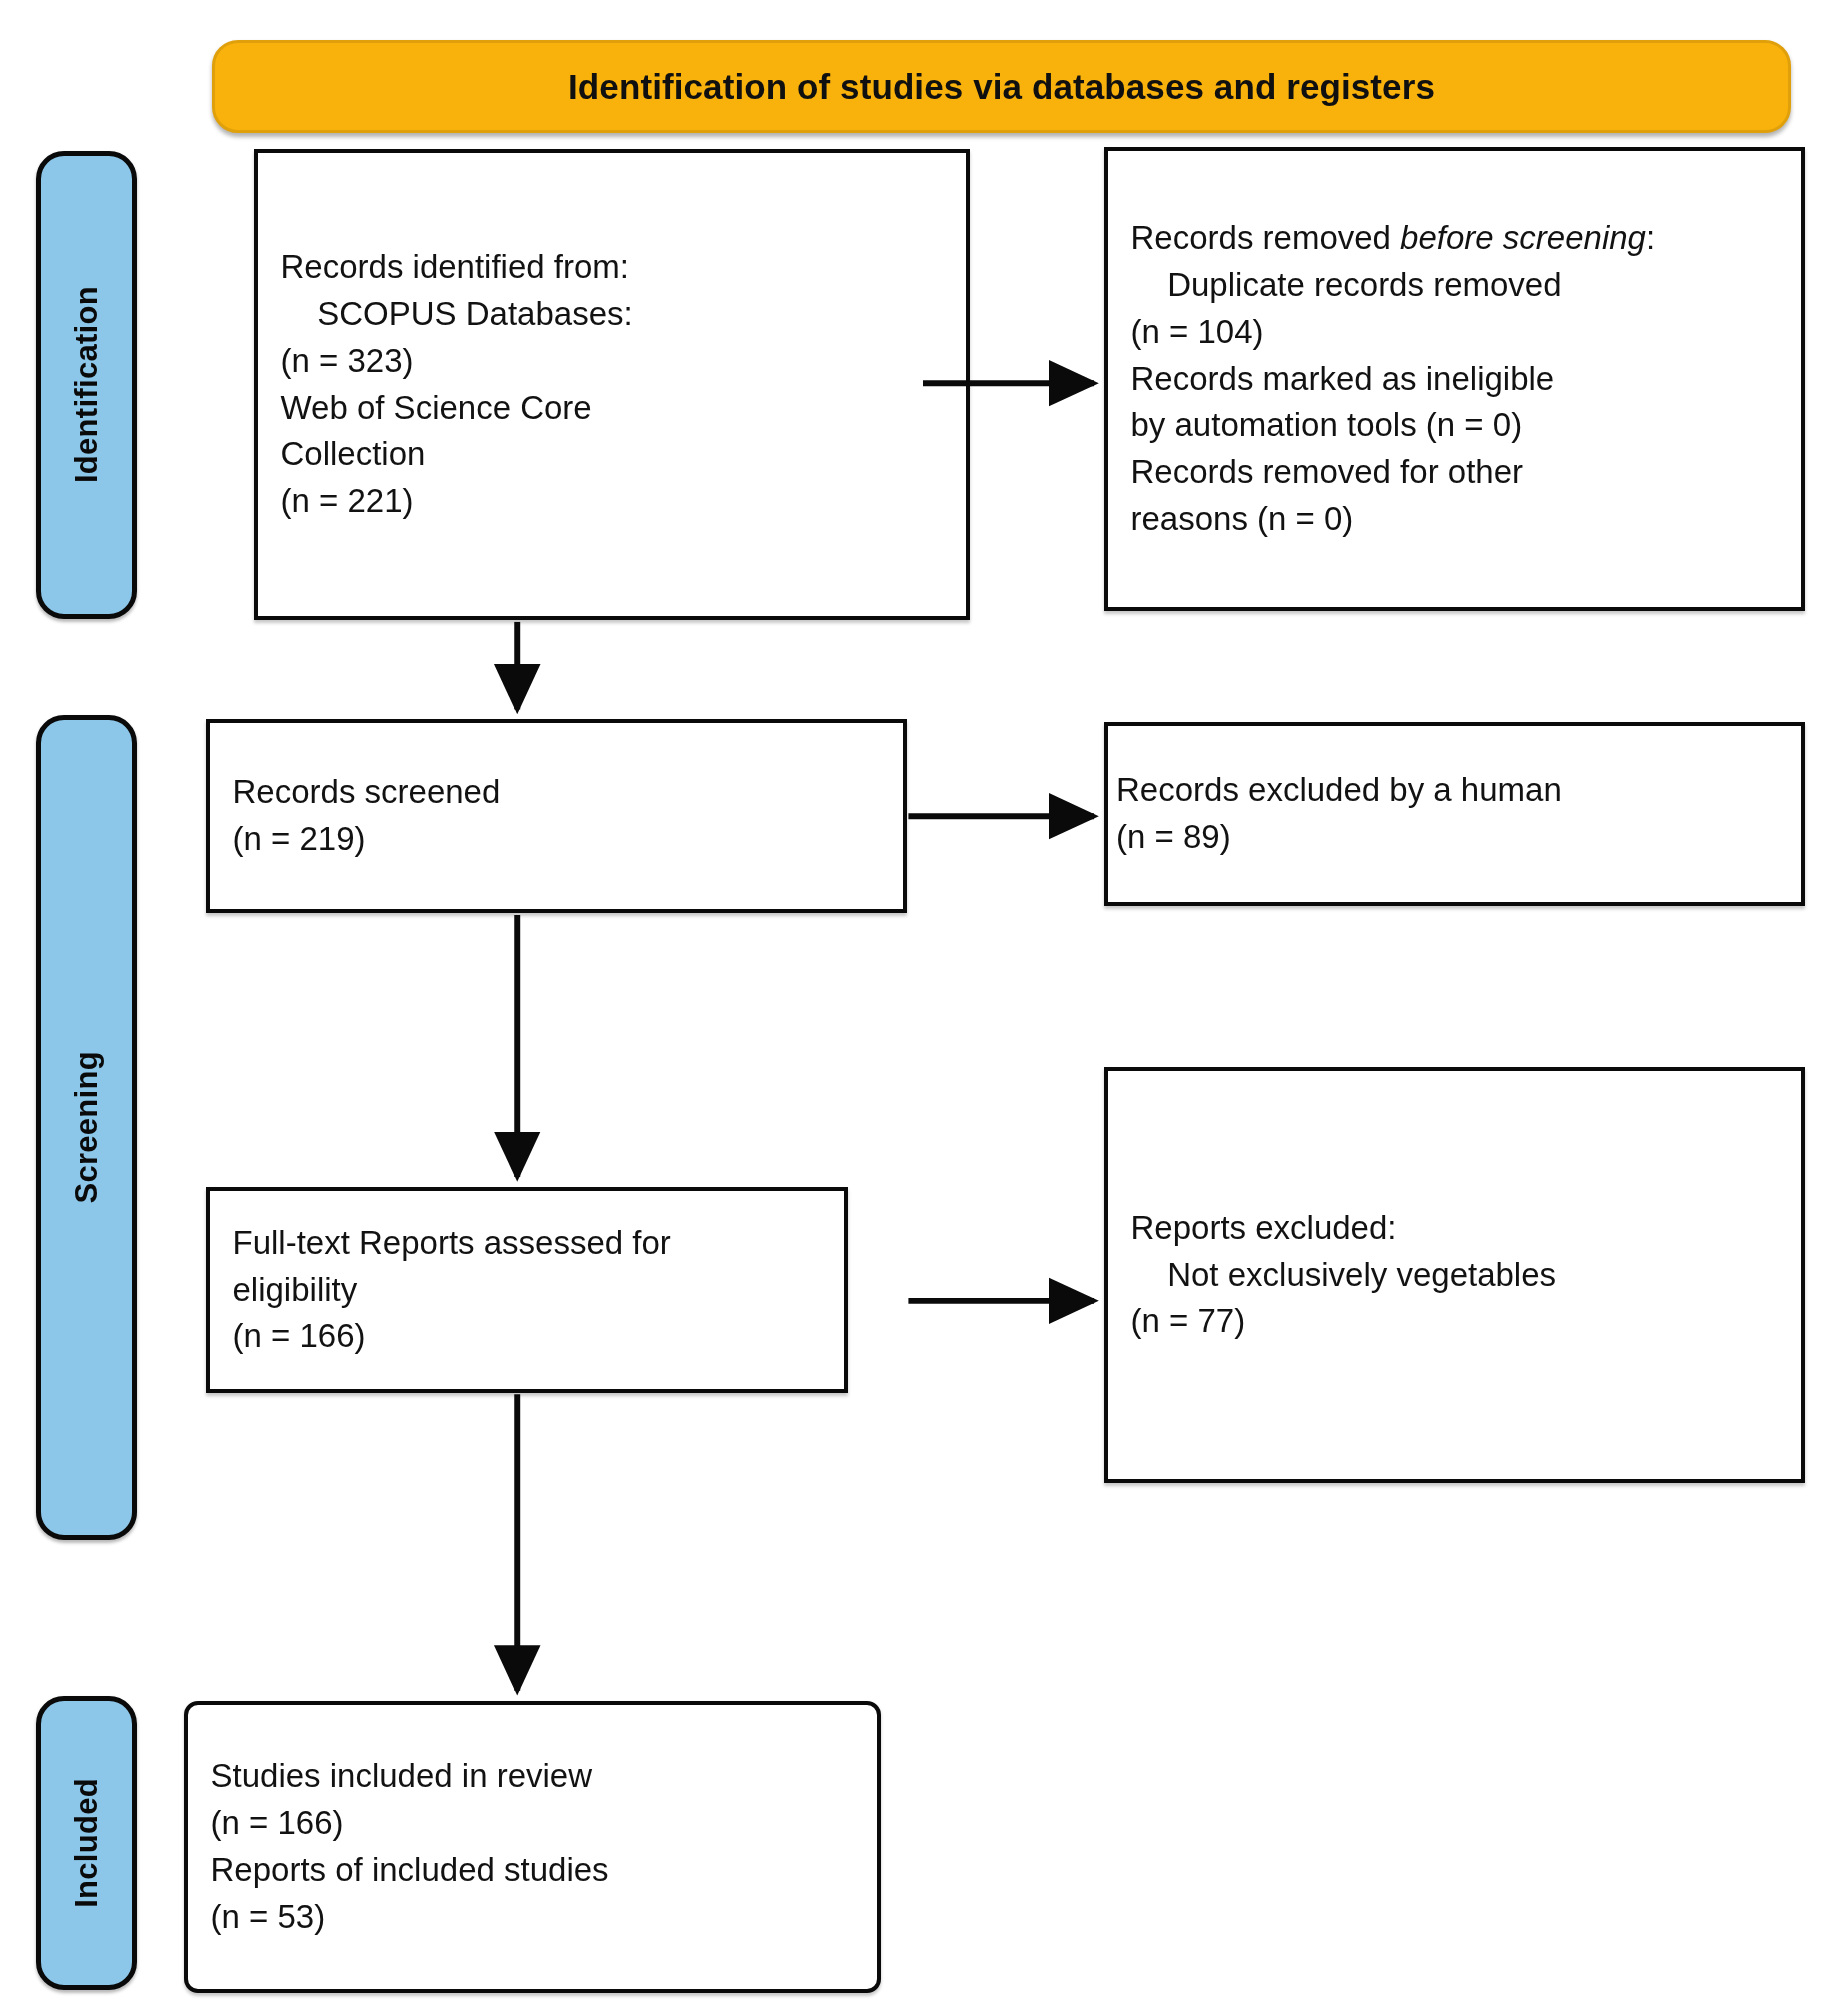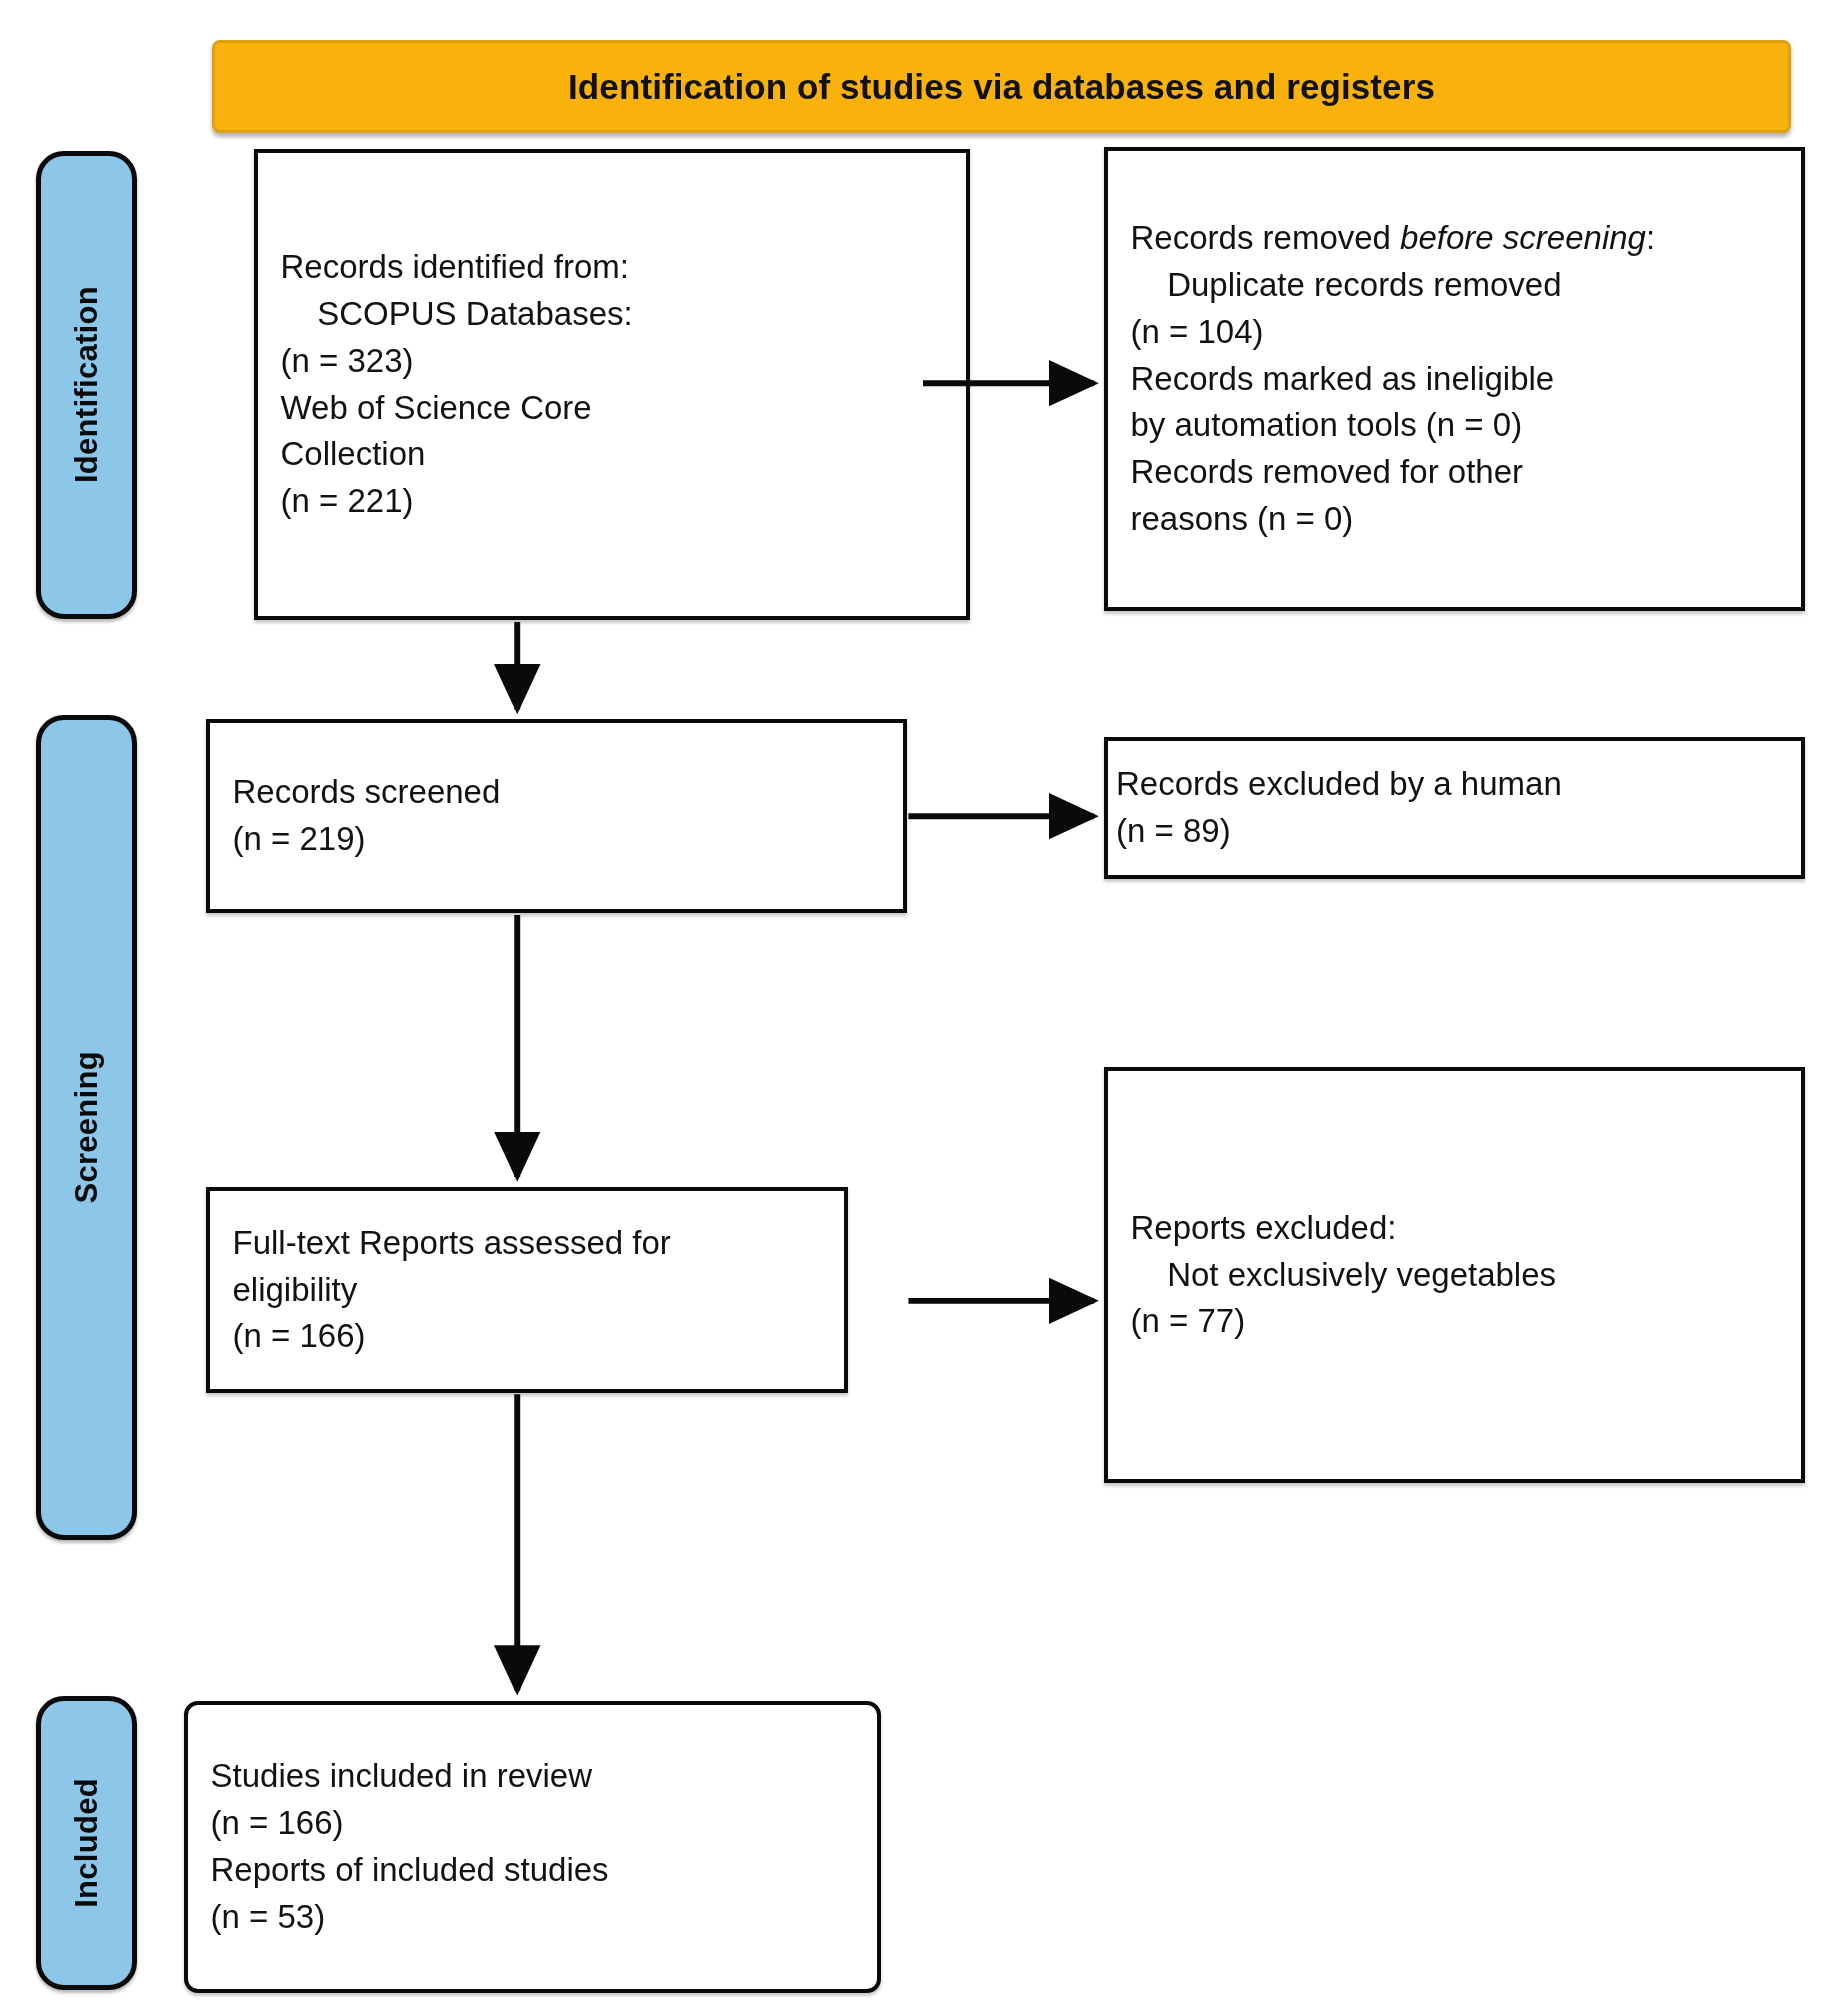--- a/index.html
+++ b/index.html
@@ -20,21 +20,21 @@
 
   
   .title-banner {
     position: absolute;
     left: 212px;
     top: 40px;
     width: 1579px;
     height: 93px;
     background: #F9B20C;
     border: 3.3px solid #E0A00B;
-    border-radius: 8px;
+    border-radius: 26px;
     display: flex;
     align-items: center;
     justify-content: center;
     box-shadow: 0 3.3px 4px rgba(0,0,0,0.30);
   }
   .title-banner .title-text {
     font-size: 35px;
     font-weight: bold;
     color: #101010;
     letter-spacing: 0.1px;
@@ -83,21 +83,21 @@
     line-height: 1.42;
     color: #121212;
     white-space: pre-wrap;
     width: 100%;
   }
   .flow-box .box-text em { font-style: italic; }
 
   #box-identified      { left: 206px;  top: 149px;  width: 716px; height: 471px; margin-left: 48px; }
   #box-removed         { left: 1104px; top: 147px;  width: 701px; height: 464px; }
   #box-screened        { left: 206px;  top: 719px; width: 701px; height: 194px; }
-  #box-excluded-human  { left: 1104px; top: 737px; width: 701px; height: 142px; padding-left: 8px; }
+  #box-excluded-human  { left: 1104px; top: 722px; width: 701px; height: 184px; padding-left: 8px; }
   #box-fulltext        { left: 206px;  top: 1187px; width: 642px; height: 206px; }
   #box-reports-excluded{ left: 1104px; top: 1067px; width: 701px; height: 416px; }
   #box-included        { left: 184px;  top: 1701px; width: 697px; height: 292px; border-radius: 14px; }
 
   
   #connectors {
     position: absolute;
     left: 0; top: 0;
     width: 1846px;
     height: 2005px;

